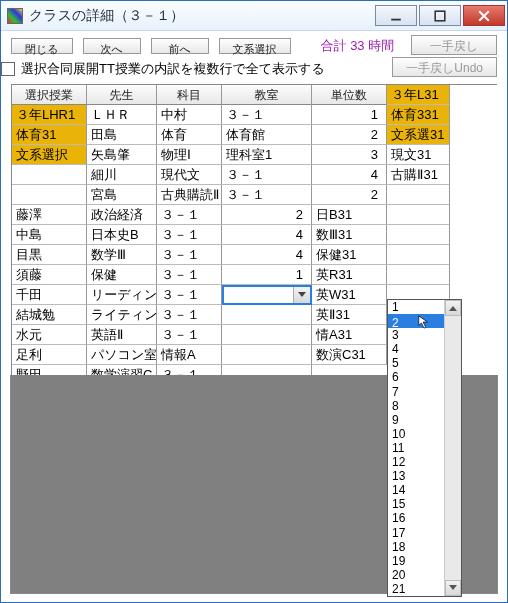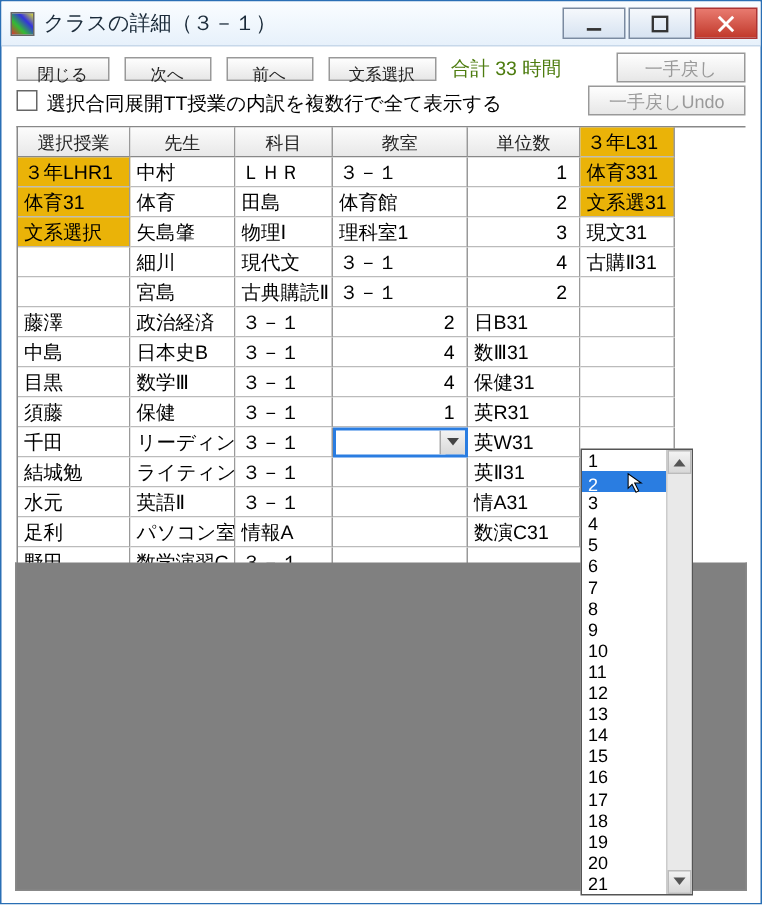--- a/index.html
+++ b/index.html
@@ -8,22 +8,22 @@
 .titlebar{background:linear-gradient(#fafdff,#e7f1fb);height:30px;display:flex;align-items:center;padding:0 0 0 6px;border-bottom:1px solid #c7d8ea}
 .titlebar .ico{width:16px;height:16px;margin-right:6px;display:inline-block;background:linear-gradient(45deg,#d33,#3b3,#33d,#dd3);border:1px solid #666}
 .titlebar .t{flex:1;color:#1b2b3a;font-size:14px}
 .wbtns{display:flex;gap:2px;padding:0 2px}
 .wbtn{width:42px;height:21px;border:1px solid #7a8aa0;background:linear-gradient(#f5f8fc,#d7e3f1);color:#333;display:flex;align-items:center;justify-content:center;font-size:11px}
 .wbtn.close{background:linear-gradient(#e87a6f,#c1392b);color:#fff;border-color:#a33}
 .wbtn svg{width:12px;height:12px}
 .toolbar{padding:6px 10px 3px;display:flex;gap:10px;align-items:center}
 .btn{border:1px solid #999;background:linear-gradient(#fefefe,#e7e7e7);padding:3px 13px;min-width:58px;height:16px;text-align:center;font-size:11px;color:#222}
 .btn.dis{color:#9a9a9a}
-.total{color:#4d7c0f;margin-left:0;font-size:13px}
-.row2{padding:2px 10px 6px;display:flex;gap:6px}
+.total{color:#a21caf;margin-left:20px;font-size:13px}
+.row2{padding:2px 0 6px;display:flex;align-items:center;gap:6px}
 .cb{width:14px;height:14px;border:1px solid #666;background:#fff}
 .rbtns{margin-left:auto;display:flex;flex-direction:column;gap:2px;align-items:flex-end}
 .rbtns .btn{min-width:86px;height:20px;padding:2px 13px;font-size:12px}
 .tablewrap{padding:0 10px 0 10px;flex:1;overflow:hidden}
 .tbl{display:grid;grid-template-columns:75px 70px 65px 90px 75px 63px;border-left:1px solid #888;border-top:1px solid #888;position:relative}
 .hd,.cell{border-right:1px solid #999;border-bottom:1px solid #bbb;padding:2px 4px;height:20px;line-height:16px;white-space:nowrap;overflow:hidden}
 .hd{background:linear-gradient(#fcfcfc,#e8e8e8);text-align:center;font-size:12px;color:#222;border-bottom:1px solid #888}
 .cell{background:#fff;font-size:13px}
 .cell.ylw{background:#eab308}
 .cell.num{text-align:right;padding-right:8px}
@@ -91,28 +91,28 @@
 
  <div class="tablewrap">
   <div class="tbl" id="tbl">
         <div class="hd">選択授業</div>
         <div class="hd">先生</div>
         <div class="hd">科目</div>
         <div class="hd">教室</div>
         <div class="hd">単位数</div>
         <div class="cell ylw">３年L31</div>
         <div class="cell ylw">３年LHR1</div>
+        <div class="cell">ＬＨＲ</div>
         <div class="cell">中村</div>
-        <div class="cell">ＬＨＲ</div>
         <div class="cell">３－１</div>
         <div class="cell num">1</div>
         <div class="cell ylw">体育331</div>
         <div class="cell ylw">体育31</div>
+        <div class="cell">田島</div>
         <div class="cell">体育</div>
-        <div class="cell">田島</div>
         <div class="cell">体育館</div>
         <div class="cell num">2</div>
         <div class="cell ylw">文系選31</div>
         <div class="cell ylw">文系選択</div>
         <div class="cell">矢島肇</div>
         <div class="cell">物理Ⅰ</div>
         <div class="cell">理科室1</div>
         <div class="cell num">3</div>
         <div class="cell">現文31</div>
         <div class="cell"></div>

